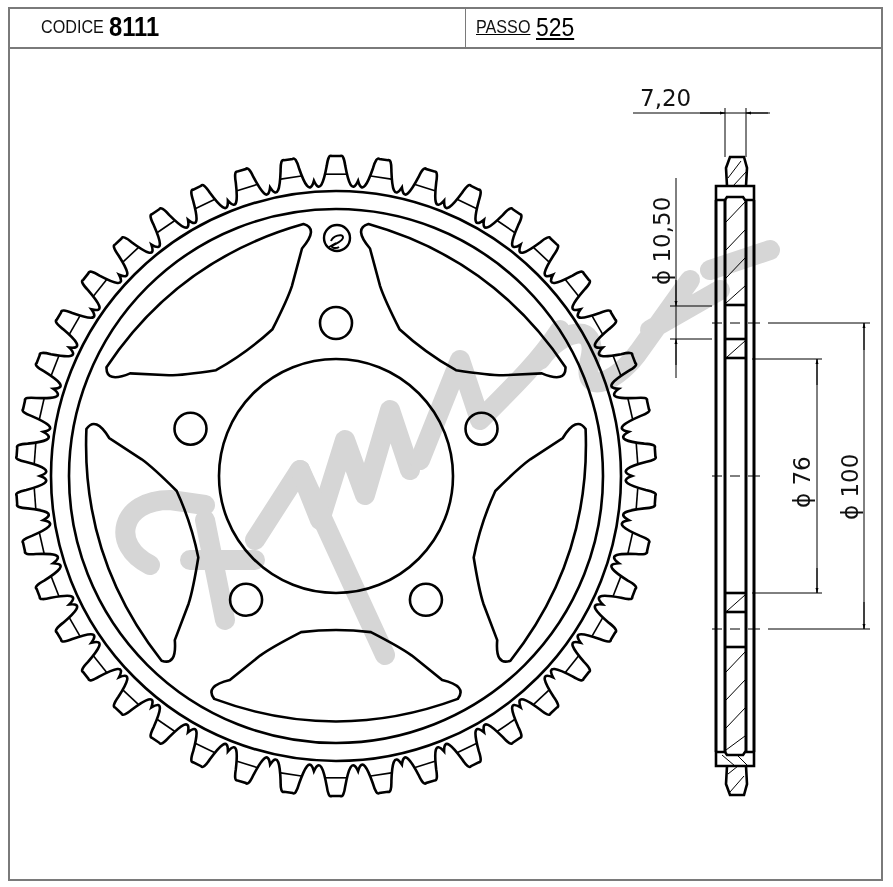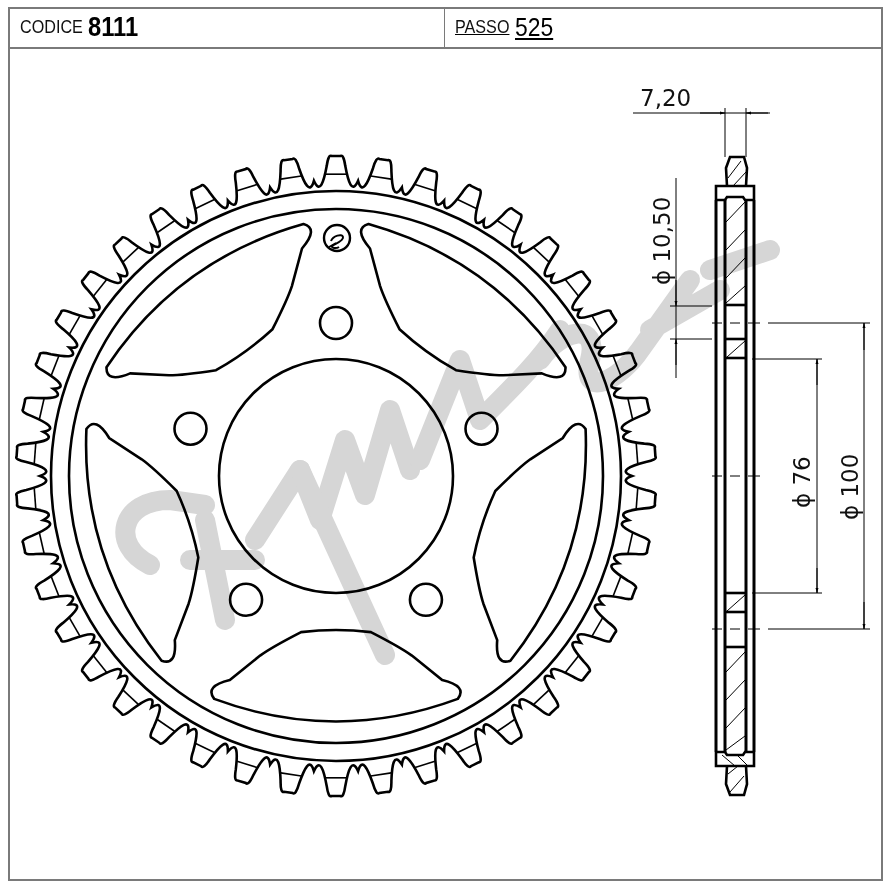--- a/index.html
+++ b/index.html
@@ -1,19 +1,19 @@
 <!DOCTYPE html>
 <html><head>
 <meta charset="utf-8">
 <style>
   html, body { margin:0; padding:0; background:#ffffff; }
   body { width:893px; height:887px; position:relative; overflow:hidden; font-family:"Liberation Sans", sans-serif; }
   .frame { position:absolute; left:8px; top:7px; width:875px; height:874px; border:2px solid #7a7a7a; box-sizing:border-box; }
   .header { position:absolute; left:8px; top:7px; width:875px; height:42px; border-bottom:2px solid #7a7a7a; box-sizing:border-box; }
-  .hcell { position:absolute; top:0; height:40px; display:flex; align-items:center; }
+  .hcell { position:absolute; top:0; height:40px; display:flex; align-items:center;margin-left:21px; }
   .hcell.left { left:0; width:437px; border-right:1.5px solid #7a7a7a; box-sizing:border-box; padding-left:12px; }
   .hcell.right { left:437px; width:436px; padding-left:10px; box-sizing:border-box;text-decoration:underline; }
   .lbl { font-size:19px; color:#111; transform:scaleX(0.85); transform-origin:left center; display:inline-block; }
   .val-bold { font-size:27px; font-weight:bold; color:#000; margin-left:-6px; transform:scaleX(0.88); transform-origin:left center; display:inline-block; }
   .val { font-size:26px; color:#000; margin-left:-4px; transform:scaleX(0.88); transform-origin:left center; display:inline-block; }
   svg#drawing { position:absolute; left:0; top:0; }
   .dimtext { font-family:"DejaVu Sans", sans-serif; font-size:23px; fill:#111; }
 </style>
 </head>
 <body>

